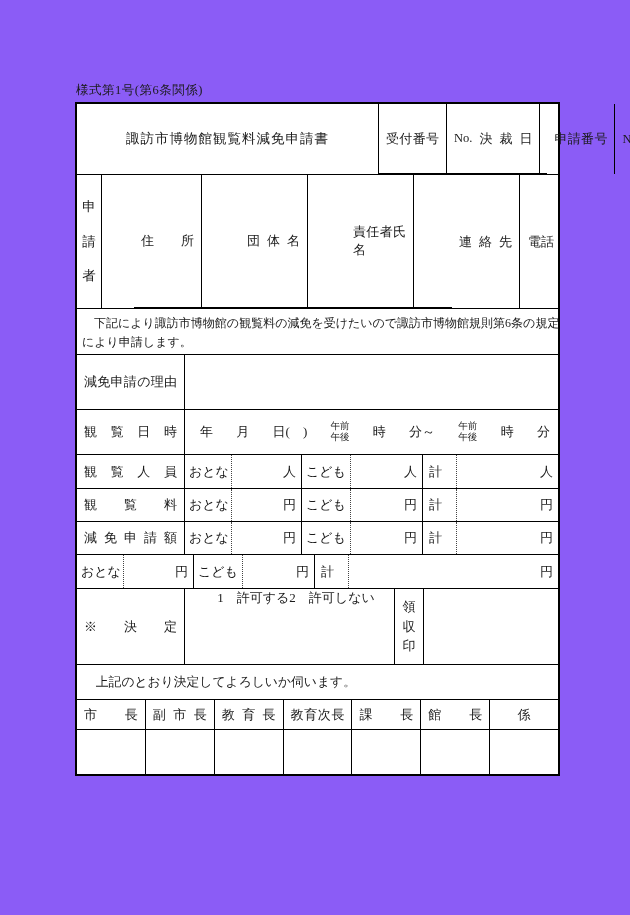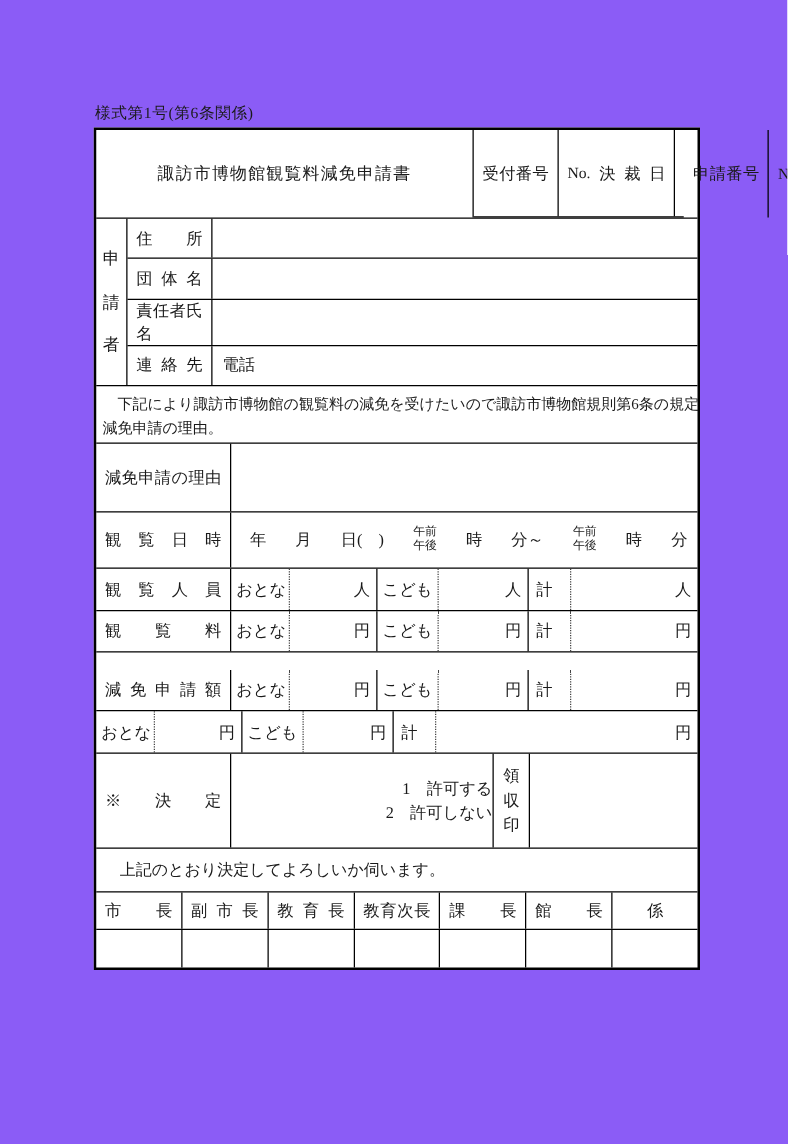--- a/index.html
+++ b/index.html
@@ -45,55 +45,55 @@
   .hdr-label { flex:0 0 68px; }
   .hdr-value { flex:1; padding-left:7px; font-size:12.5px; }
 
   
   .r-applicant { height:134px; }
   .addr-cell { flex:0 0 130px; flex-direction:column; align-items:stretch; }
   .date-line { margin-top:21px; text-align:right; padding-right:13px; font-size:13.5px; }
   .addressee { margin-top:27px; padding-left:7px; font-size:13px; line-height:1.35; }
   .addressee-name { padding-left:20px; }
   .vert-cell { flex:0 0 25px; flex-direction:column; justify-content:space-evenly; align-items:center; padding:7px 0; font-size:13.5px; }
-  .app-fields { flex:1; display:flex; flex-direction:column; }
+  .app-fields { flex:1; display:flex; flex-direction:row;margin-left:32px; }
   .app-line { flex:1; display:flex; border-bottom:1px solid #000; }
   .app-line:last-child { border-bottom:none; }
   .app-label { flex:0 0 68px; }
   .app-value { flex:1; display:flex; align-items:center; padding-left:8px; }
 
   
   .r-statement { height:46px; flex-direction:column; justify-content:center; padding:2px 5px 0 5px; }
   .stline { font-size:12px; line-height:1.55; white-space:nowrap; }
 
   
   .rlabel { flex:0 0 108px; }
   .rlabel .txt { font-size:13px; }
   .rlabel .tight { padding:0 2px; font-size:12.6px; }
   .r-reason { height:55px; }
   .r-datetime { height:45px; }
   .dt-value { flex:1; display:flex; align-items:center; justify-content:space-between; padding:0 8px 0 15px; border-right:none; }
   .ampm { font-size:9.5px; line-height:1.2; text-align:center; }
 
   
   .r-amt0 { height:34px; } .r-amt1 { height:33px; }
-  .r-amt2 { height:33px;margin-top:14px; } .r-amt3 { height:34px; }
+  .r-amt2 { height:33px; } .r-amt3 { height:34px; }
   .grp { display:flex; border-right:1px solid #000; }
   .grp.adult { flex:0 0 117px; }
   .grp.child { flex:0 0 121px; }
   .grp.total { flex:1; border-right:none; }
   .sub-label { display:flex; align-items:center; padding-left:4px; border-right:1px dotted #444; }
   .grp.adult .sub-label { flex:0 0 47px; }
   .grp.child .sub-label { flex:0 0 49px; }
   .grp.total .sub-label { flex:0 0 34px; padding-left:6px; }
   .sub-value { flex:1; display:flex; align-items:center; justify-content:flex-end; padding-right:5px; }
 
   
   .r-decision { height:76px; }
-  .dec-options { flex:0 0 210px; flex-direction:column; align-items:flex-end; justify-content:center; padding-left:13px; }
+  .dec-options { flex:0 0 210px; align-items:flex-start; justify-content:center; padding-left:13px; }
   .dec-options div { line-height:1.45; }
   .stamp-cell { flex:0 0 29px; flex-direction:column; justify-content:space-evenly; align-items:center; padding:7px 0; }
   .dec-blank { flex:1; border-right:none; }
 
   
   .r-confirm { height:35px; align-items:center; padding-left:6px; font-size:12.8px; }
 
   
   .r-aphead { height:30px; }
   .r-apbody { flex:1; border-bottom:none; }
@@ -170,21 +170,21 @@
           <div class="cell app-label">
               <span class="txt spread">連絡先</span>
             </div>
           <div class="app-value">電話</div>
         </div>
       </div>
     </div>
 
     <div class="row r-statement">
       <div class="stline">　下記により諏訪市博物館の観覧料の減免を受けたいので諏訪市博物館規則第6条の規定</div>
-      <div class="stline">減免申請の理由。</div>
+      <div class="stline">により申請します。</div>
     </div>
 
     <div class="row r-reason">
       <div class="cell rlabel">
           <span class="txt spread">減免申請の理由</span>
         </div>
       <div class="cell last" style="flex:1"></div>
     </div>
 
     <div class="row r-datetime">

